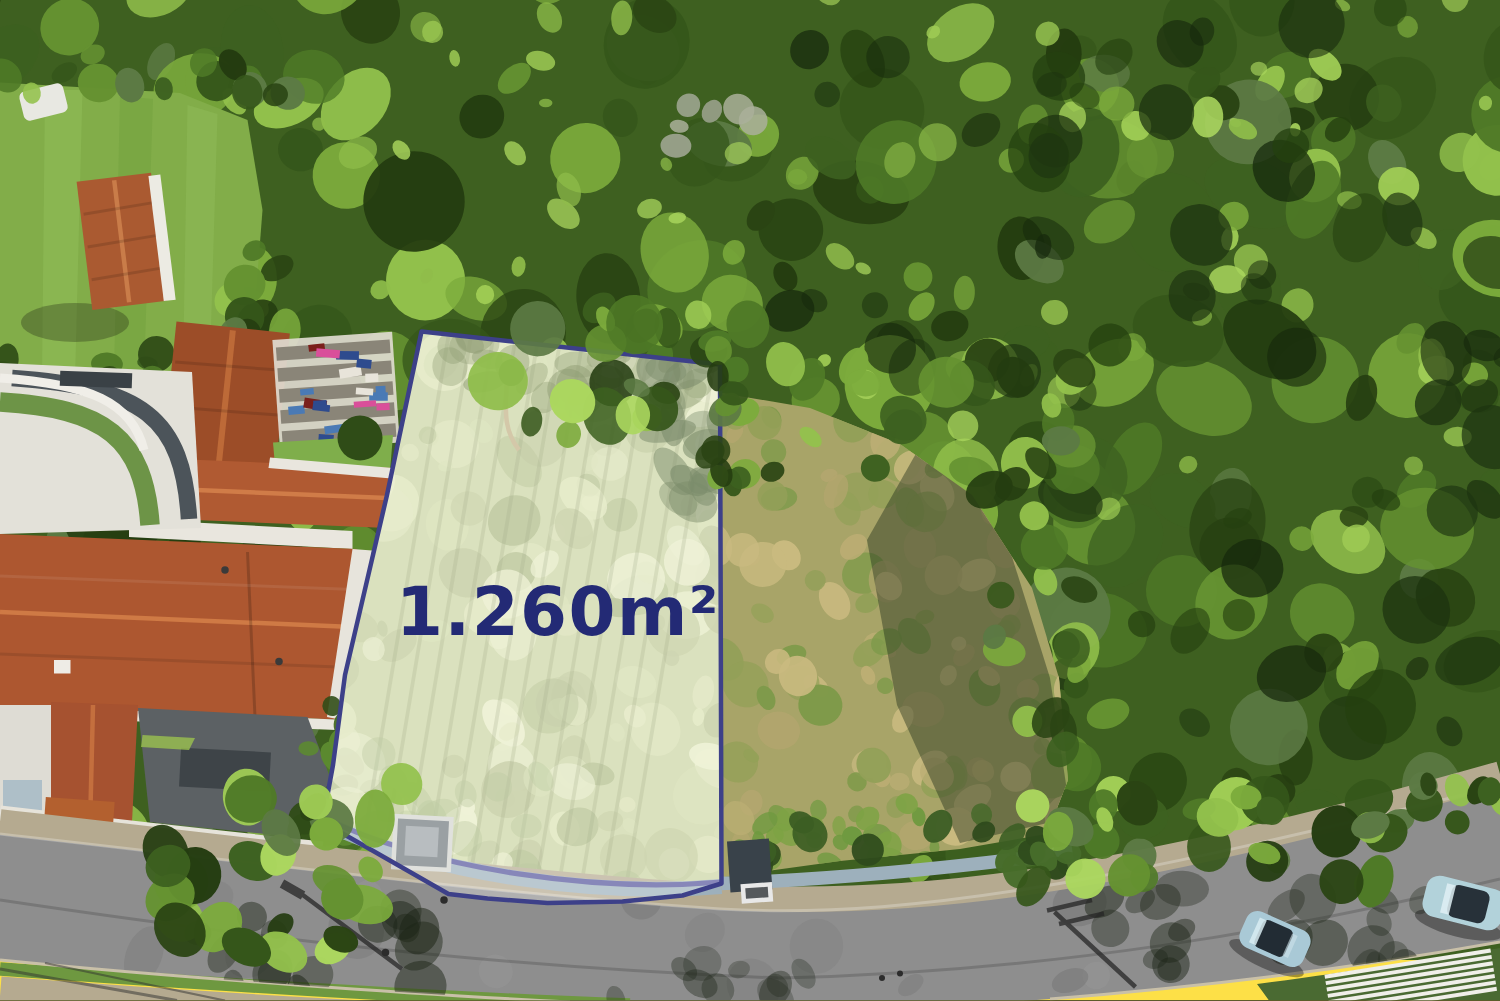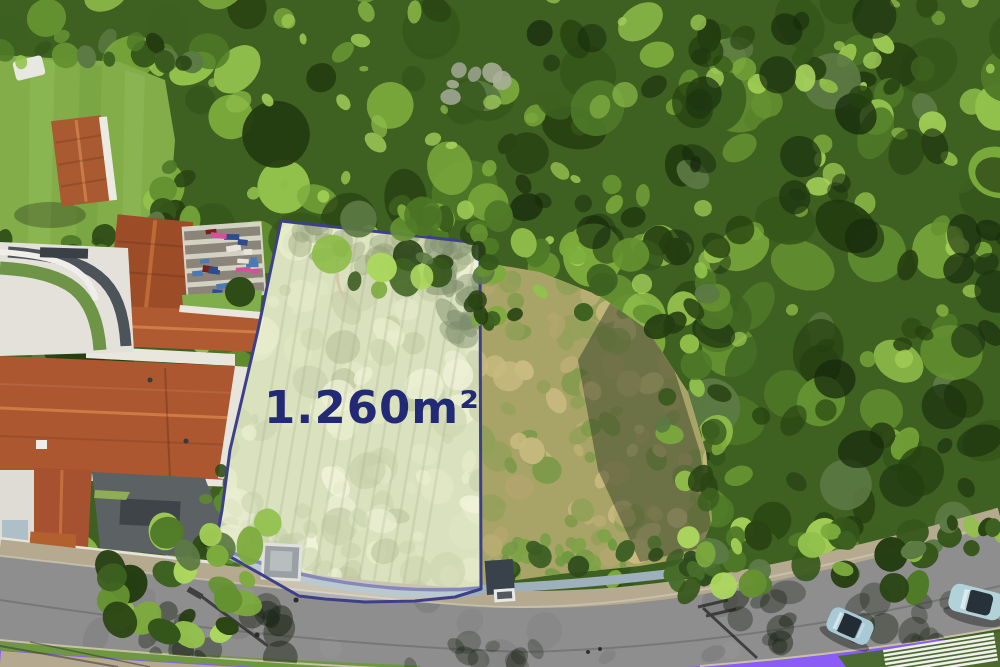--- a/index.html
+++ b/index.html
@@ -1,16 +1,16 @@
 <!DOCTYPE html>
 <html><head>
 <meta charset="utf-8">
 <style>
   html,body{margin:0;padding:0;background:#222;}
-  .stage{position:relative;width:1000px;height:667px;overflow:hidden;background:#8b5cf6;font-family:"DejaVu Sans","Liberation Sans",sans-serif;}
+  .stage{position:relative;width:1000px;height:667px;overflow:hidden;background:#fde047;font-family:"DejaVu Sans","Liberation Sans",sans-serif;}
   .stage svg{position:absolute;inset:0;display:block;}
   #areaLabel{font-family:"DejaVu Sans","Liberation Sans",sans-serif;font-weight:700;letter-spacing:1px;}
 </style>
 </head>
 <body>
 
 <div class="stage">
 <svg id="scene" viewBox="0 0 1000 667" width="1000" height="667">
   <defs>
     <clipPath id="clipLot">

